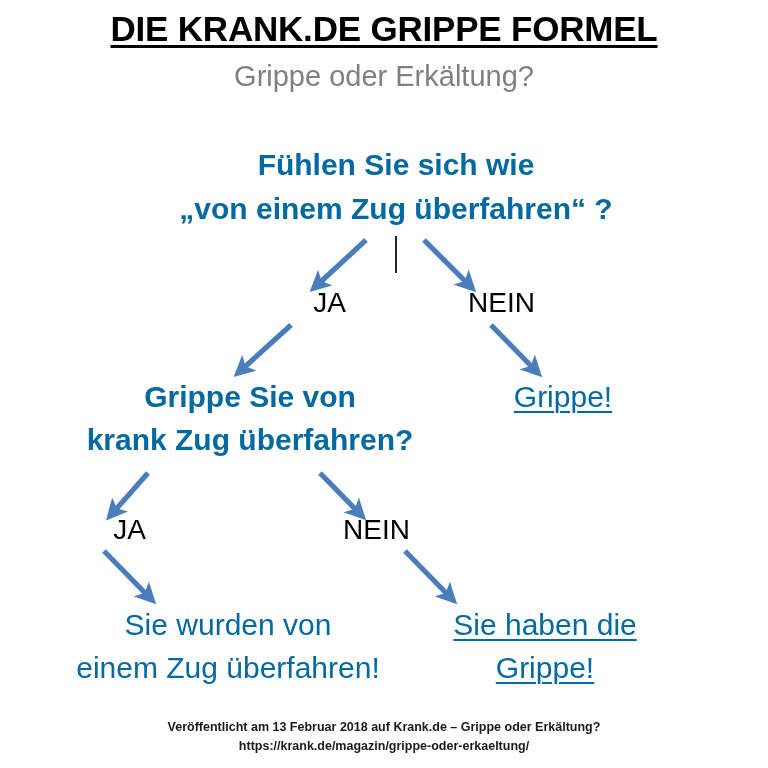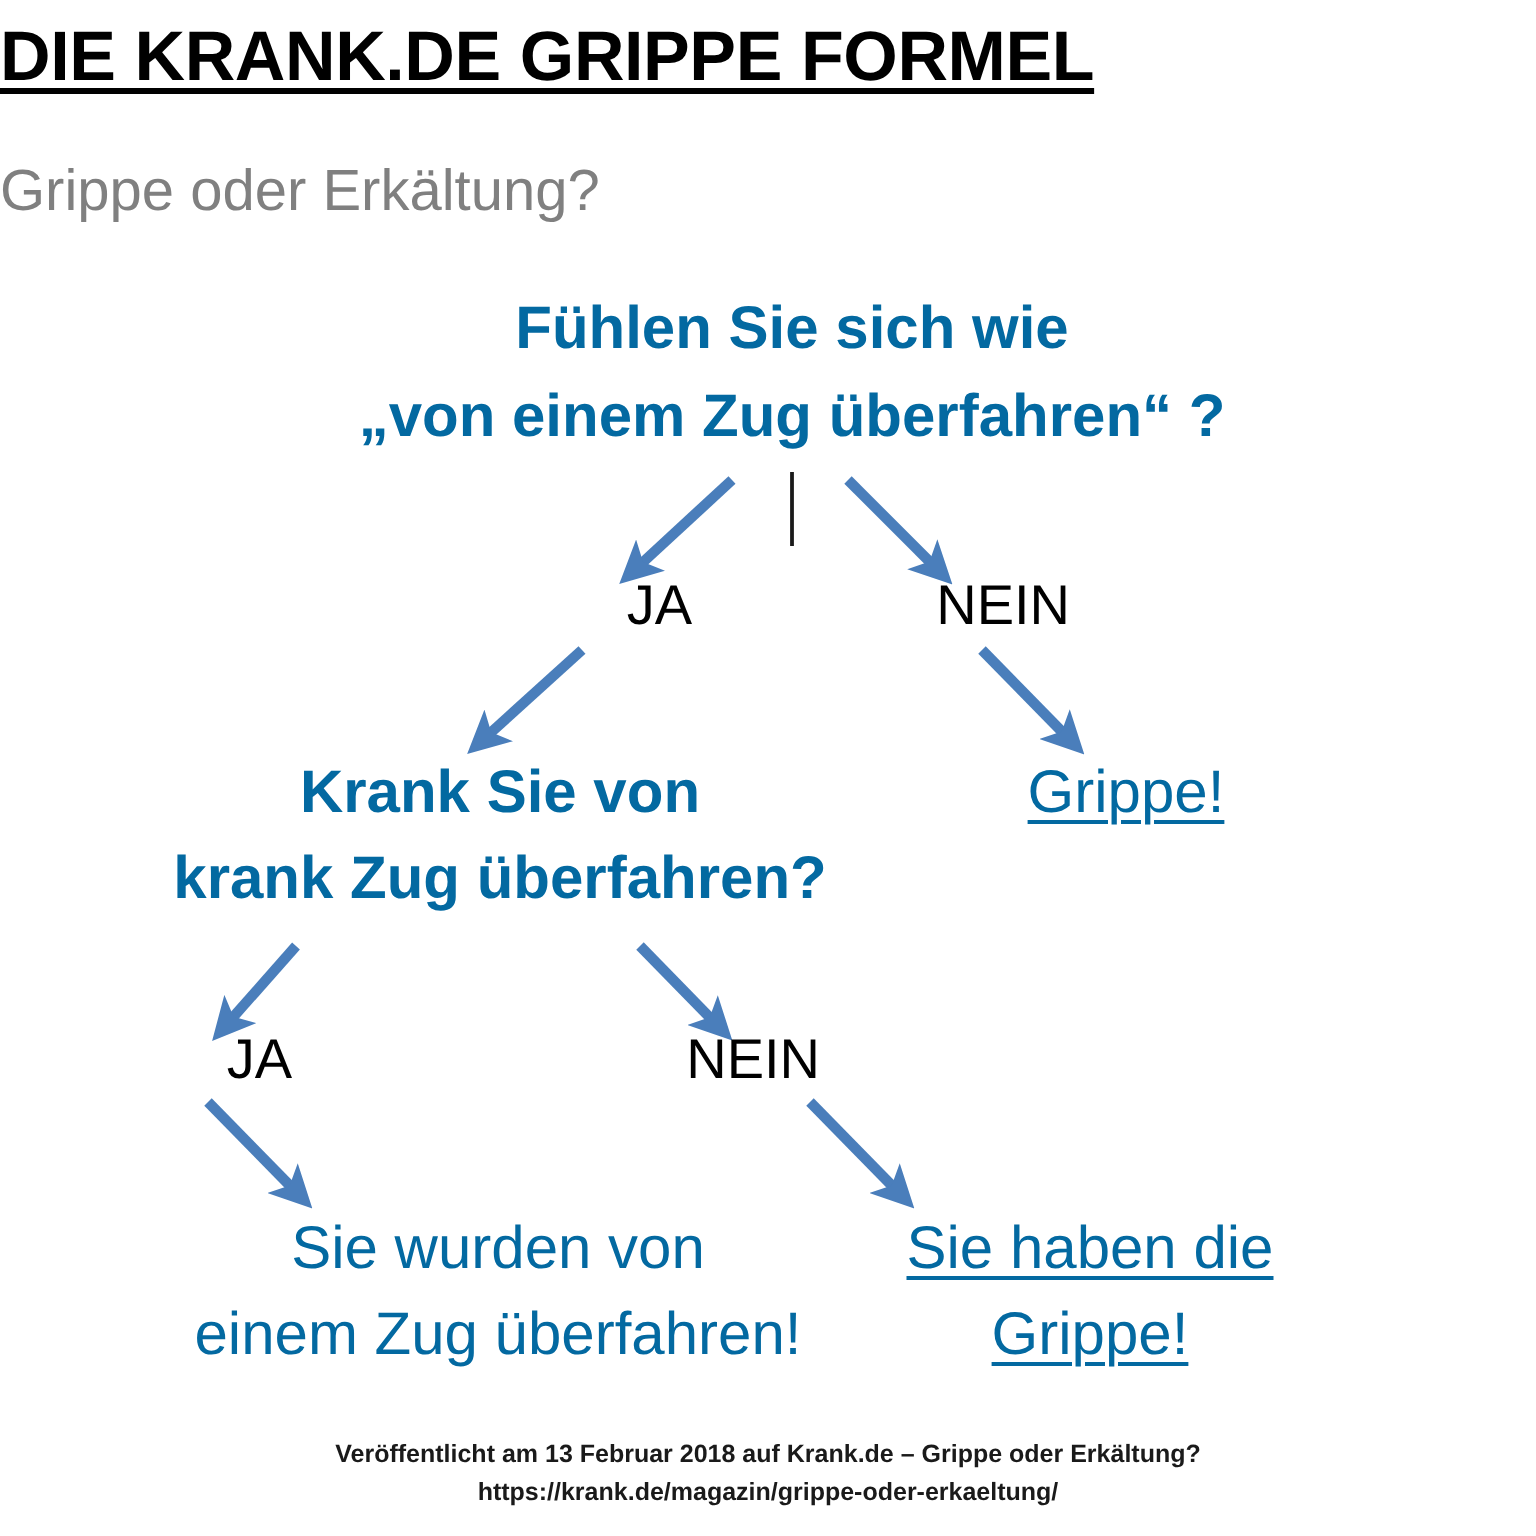--- a/index.html
+++ b/index.html
@@ -18,44 +18,44 @@
     color: #000000;
     -webkit-font-smoothing: antialiased;
   }
 
   
   .title {
     position: absolute;
     left: 0;
     top: 8px;
     width: 768px;
+    text-align: center;
     font-size: 35px;
     font-weight: bold;
     letter-spacing: -0.2px;
     line-height: 42px;
     color: #000000;
     white-space: nowrap;
   }
   .title span.u {
     text-decoration: underline;
     text-decoration-thickness: 3px;
     text-underline-offset: 4px;
   }
   .subtitle {
     position: absolute;
     left: 0;
     top: 58px;
     width: 768px;
-    text-align: left;
+    text-align: center;
     font-size: 29px;
     font-weight: normal;
     line-height: 36px;
     color: #808080;
     white-space: nowrap;
-    margin-top: 20px;
   }
 
   
   #arrows {
     position: absolute;
     left: 0;
     top: 0;
     width: 768px;
     height: 768px;
     pointer-events: none;
@@ -151,32 +151,32 @@
 
   <div class="node q" id="q-root" style="left:84px; top:143px; width:624px;">
     <span class="ln">Fühlen Sie sich wie</span>
     <span class="ln">„von einem Zug überfahren“ ?</span>
   </div>
 
   <div class="label" style="left:246px; top:287px; width:100px;">JA</div>
   <div class="label" style="left:435px; top:287px; width:100px;">NEIN</div>
 
   <div class="node q" style="left:30px; top:375px; width:440px;">
-    <span class="ln">Krank Sie von</span>
+    <span class="ln">Grippe Sie von</span>
     <span class="ln">krank Zug überfahren?</span>
   </div>
 
   <div class="node ans underlined" style="left:393px; top:375px; width:340px;">
     <span class="ln">Grippe!</span>
   </div>
 
   <div class="label" style="left:46px; top:514px; width:100px;">JA</div>
   <div class="label" style="left:310px; top:514px; width:100px;">NEIN</div>
 
-  <div class="node ans" style="left:29px; top:603px; width:440px;">
+  <div class="node ans" style="left:8px; top:603px; width:440px;">
     <span class="ln">Sie wurden von</span>
     <span class="ln">einem Zug überfahren!</span>
   </div>
 
   <div class="node ans underlined" style="left:375px; top:603px; width:340px;">
     <span class="ln">Sie haben die</span>
     <span class="ln">Grippe!</span>
   </div>
 
   <div class="footer" id="footer-line1">Veröffentlicht am 13 Februar 2018 auf Krank.de – Grippe oder Erkältung?</div>

